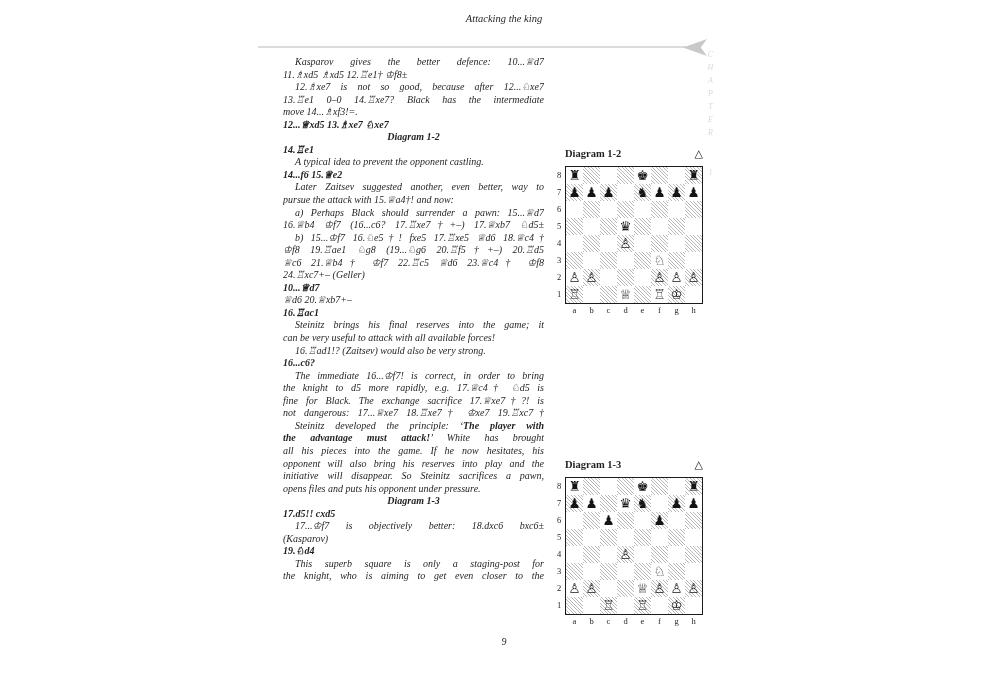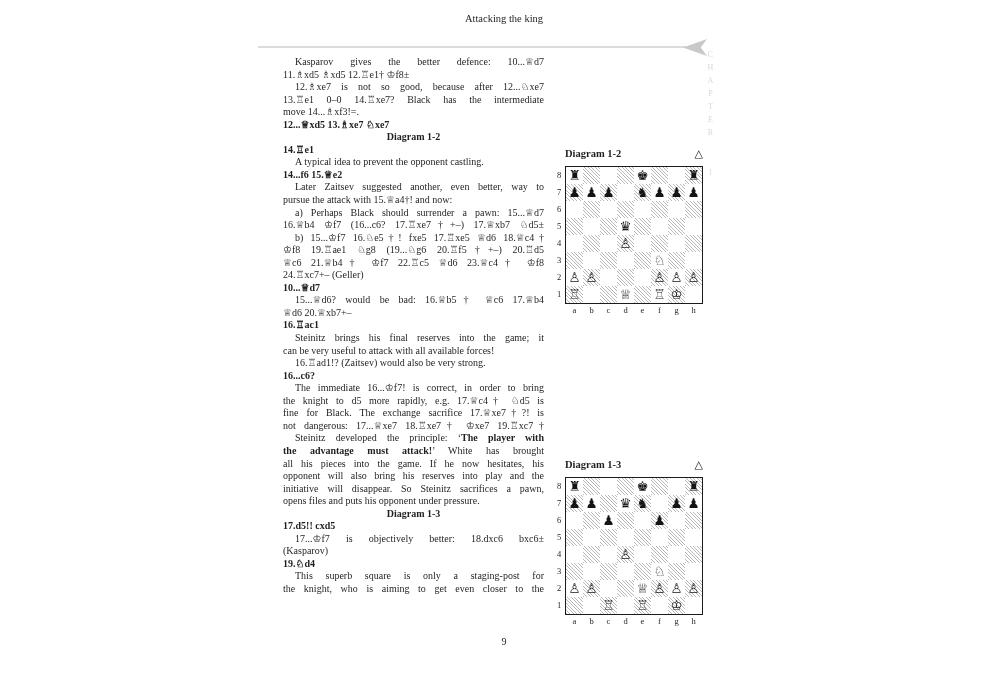--- a/index.html
+++ b/index.html
@@ -1,18 +1,18 @@
 <!DOCTYPE html>
 <html><head>
 <meta charset="utf-8">
 <style>
   * { margin:0; padding:0; box-sizing:border-box; }
   html,body { width:1000px; height:675px; background:#ffffff; overflow:hidden;
     font-family:"Liberation Serif","DejaVu Serif",serif; color:#1f1f1f; }
-  .abs { position:absolute; }
+  .abs { position:absolute;font-style:italic; }
 
   
   .page-title { left:258px; top:13px; width:492px; text-align:center; font-size:10.5px; }
   .rule { left:258px; top:46px; width:428px; height:2px; background:#dcdcdc; }
   .rule-arrow { left:683px; top:39px; width:24px; height:17px; background:#c9c9c9;
     clip-path:polygon(0% 50%, 100% 0%, 74% 50%, 100% 100%); }
   .chapter { left:706px; top:50px; writing-mode:vertical-rl; text-orientation:upright;
     font-size:8px; letter-spacing:4px; color:#d9d9d9; }
   .chapter .chapnum { margin-inline-start:14px; }
 
@@ -69,21 +69,20 @@
     <div class="line b">14...f6 15.♕e2</div>
     <div class="line j i">Later Zaitsev suggested another, even better, way to</div>
     <div class="line">pursue the attack with 15.♕a4†! and now:</div>
     <div class="line j i">a) Perhaps Black should surrender a pawn: 15...♕d7</div>
     <div class="line j">16.♕b4 ♔f7 (16...c6? 17.♖xe7†+–) 17.♕xb7 ♘d5±</div>
     <div class="line j i">b) 15...♔f7 16.♘e5†! fxe5 17.♖xe5 ♕d6 18.♕c4†</div>
     <div class="line j">♔f8 19.♖ae1 ♘g8 (19...♘g6 20.♖f5†+–) 20.♖d5</div>
     <div class="line j">♕c6 21.♕b4† ♔f7 22.♖c5 ♕d6 23.♕c4† ♔f8</div>
     <div class="line">24.♖xc7+– (Geller)</div>
     <div class="line b">10...♕d7</div>
-    <div class="line j i">15...♕d6? would be bad: 16.♕b5† ♕c6 17.♕b4</div>
     <div class="line">♕d6 20.♕xb7+–</div>
     <div class="line b">16.♖ac1</div>
     <div class="line j i">Steinitz brings his final reserves into the game; it</div>
     <div class="line">can be very useful to attack with all available forces!</div>
     <div class="line i">16.♖ad1!? (Zaitsev) would also be very strong.</div>
     <div class="line b">16...c6?</div>
     <div class="line j i">The immediate 16...♔f7! is correct, in order to bring</div>
     <div class="line j">the knight to d5 more rapidly, e.g. 17.♕c4† ♘d5 is</div>
     <div class="line j">fine for Black. The exchange sacrifice 17.♕xe7†?! is</div>
     <div class="line j">not dangerous: 17...♕xe7 18.♖xe7† ♔xe7 19.♖xc7†</div>

